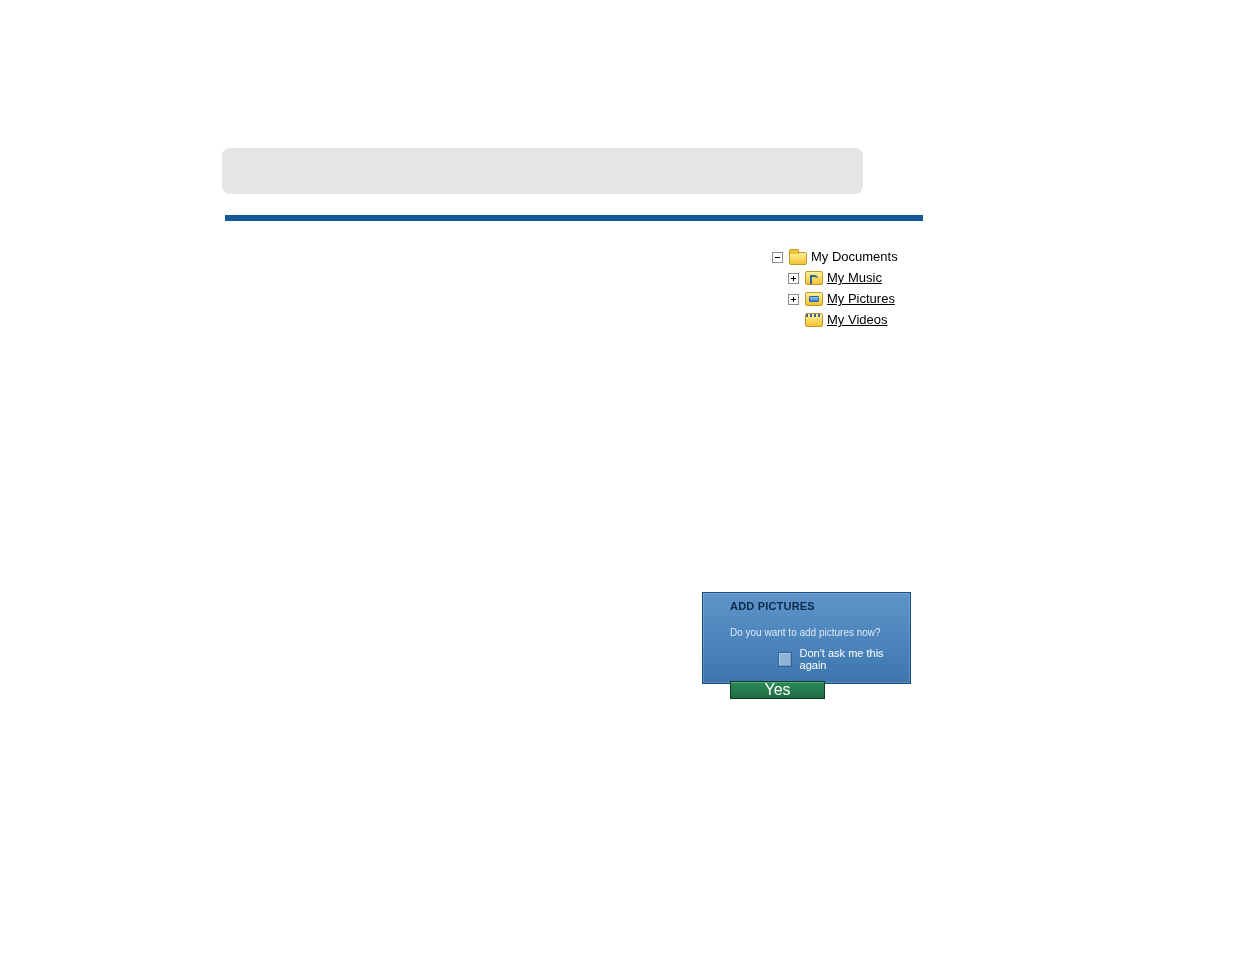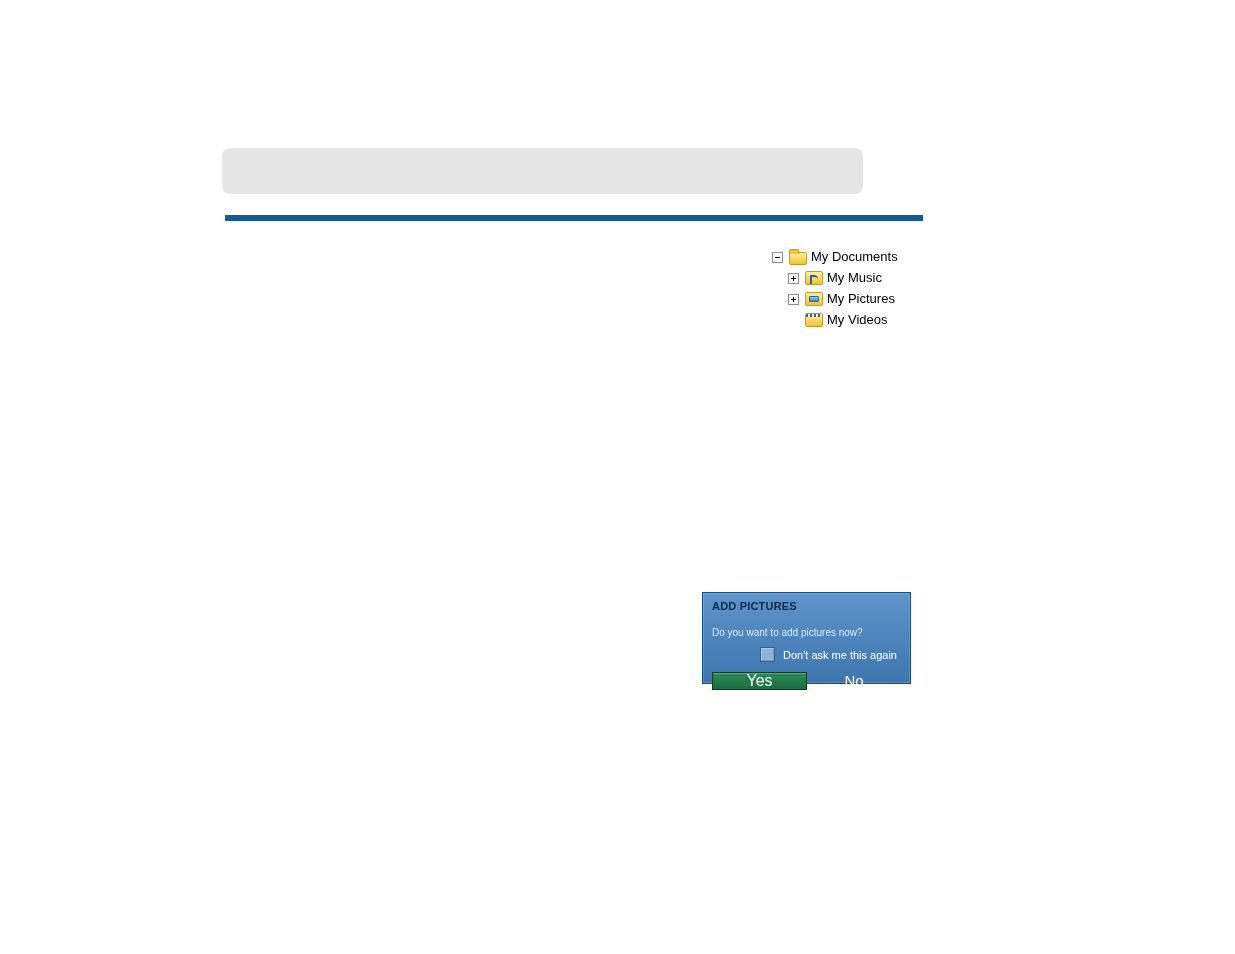--- a/index.html
+++ b/index.html
@@ -38,21 +38,21 @@
     top: 247px;
     color: #000;
   }
   .tree-row {
     display: flex;
     align-items: center;
     height: 20px;
     margin-bottom: 1px;
   }
   .tree-indent0 { padding-left: 4px; text-align: right; }
-  .tree-indent1 { padding-left: 20px; }
+  .tree-indent1 { padding-left: 20px; text-decoration: underline; }
   .expand-box {
     width: 11px;
     height: 11px;
     border: 1px solid #8e8e8e;
     background: #fff;
     position: relative;
     margin-right: 6px;
     flex: 0 0 auto;
   }
   .expand-box::before,
@@ -146,21 +146,21 @@
   
   .dialog {
     position: absolute;
     left: 702px;
     top: 592px;
     width: 209px;
     height: 92px;
     border: 1px solid #154d80;
     background: linear-gradient(#5e94c9, #3d76af);
     box-shadow: 0 0 0 1px rgba(255,255,255,0.15) inset;
-    padding: 7px 9px 6px 9px;
+    padding: 7px 9px 6px 27px;
   }
   .dialog-title {
     font-size: 11px;
     font-weight: bold;
     color: #0c2b4a;
     letter-spacing: 0.2px;
   }
   .dialog-subtitle {
     font-size: 10px;
     color: #dce9f6;

